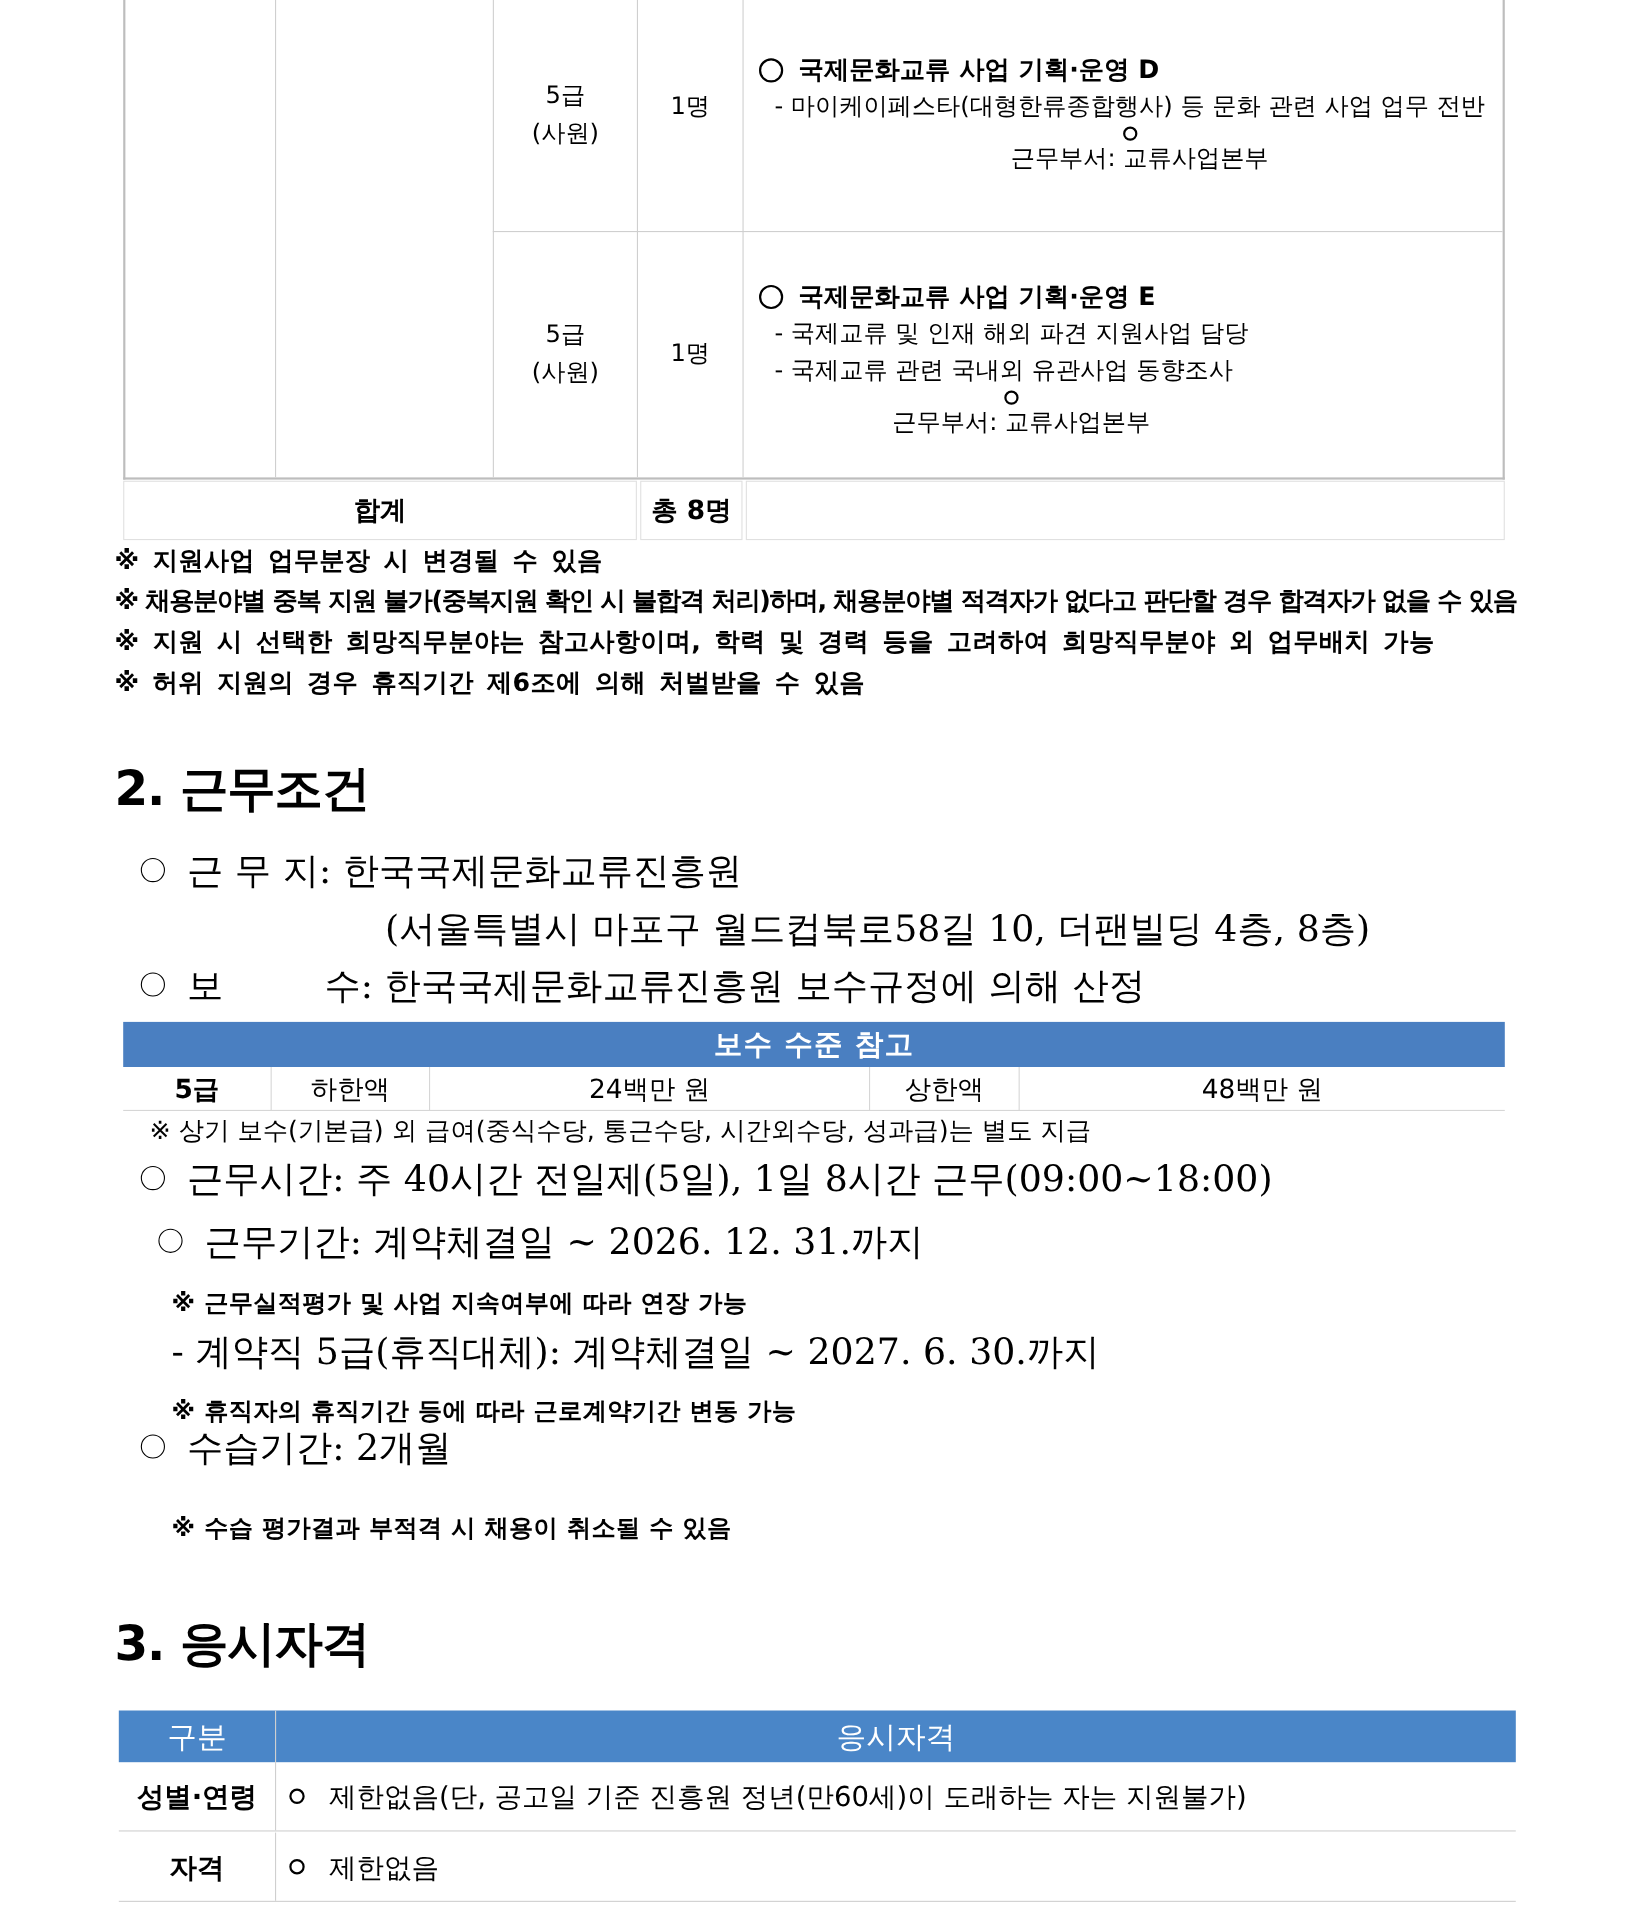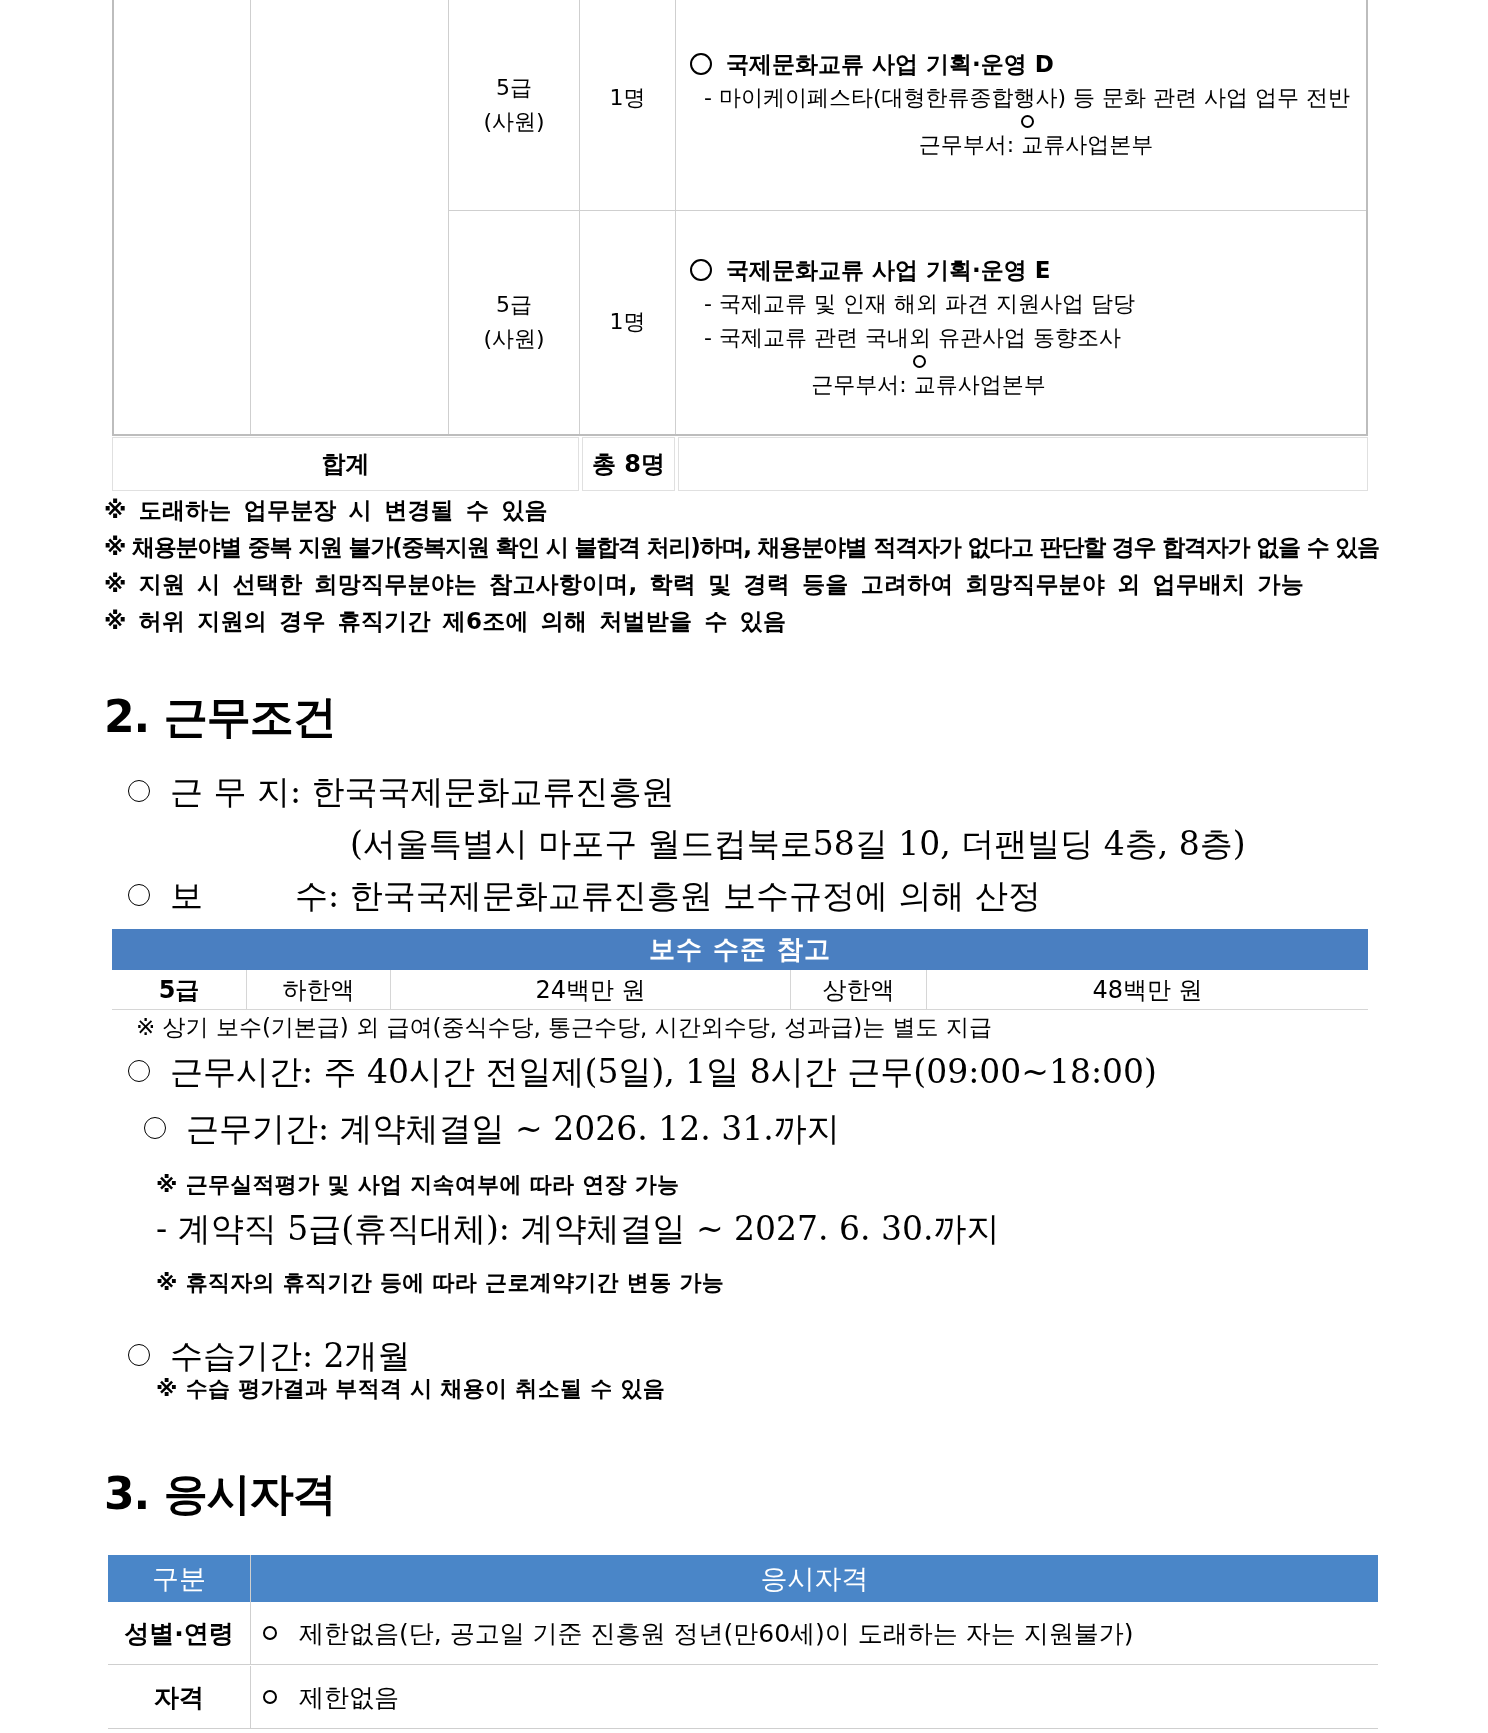--- a/index.html
+++ b/index.html
@@ -112,21 +112,21 @@
   </div>
 </div>
 
 <div class="total-row">
   <div class="total-box" style="left:0; width:467px;">합계</div>
   <div class="total-box" style="left:470px; width:93px;">총 8명</div>
   <div class="total-box" style="left:566px; width:690px;"></div>
 </div>
 
 <div class="notes">
-  <div class="note wide">※ 도래하는 업무분장 시 변경될 수 있음</div>
+  <div class="note wide">※ 지원사업 업무분장 시 변경될 수 있음</div>
   <div class="note tight">※ 채용분야별 중복 지원 불가(중복지원 확인 시 불합격 처리)하며, 채용분야별 적격자가 없다고 판단할 경우 합격자가 없을 수 있음</div>
   <div class="note wide">※ 지원 시 선택한 희망직무분야는 참고사항이며, 학력 및 경력 등을 고려하여 희망직무분야 외 업무배치 가능</div>
   <div class="note wide">※ 허위 지원의 경우 휴직기간 제6조에 의해 처벌받을 수 있음</div>
 </div>
 
 <div class="section-heading" style="top:688px;">2. 근무조건</div>
 
 <div class="abs serif" style="left:128px; top:770px;">
   <span class="bullet-circle"></span><span>근 무 지:</span>&nbsp;<span>한국국제문화교류진흥원</span>
 </div>
@@ -148,21 +148,21 @@
 
 <div class="abs serif" style="left:128px; top:1050px;">
   <span class="bullet-circle"></span><span>근무시간: 주 40시간 전일제(5일), 1일 8시간 근무(09:00~18:00)</span>
 </div>
 <div class="abs serif" style="left:144px; top:1107px;">
   <span class="bullet-circle"></span><span>근무기간: 계약체결일 ~ 2026. 12. 31.까지</span>
 </div>
 <div class="abs bold-note" style="left:156px; top:1170px;">※ 근무실적평가 및 사업 지속여부에 따라 연장 가능</div>
 <div class="abs serif" style="left:156px; top:1207px;">- 계약직 5급(휴직대체): 계약체결일 ~ 2027. 6. 30.까지</div>
 <div class="abs bold-note" style="left:156px; top:1268px;">※ 휴직자의 휴직기간 등에 따라 근로계약기간 변동 가능</div>
-<div class="abs serif" style="left:128px; top:1334px;text-align:center;">
+<div class="abs serif" style="left:128px; top:1294px;text-align:center;">
   <span class="bullet-circle"></span><span>수습기간: 2개월</span>
 </div>
 <div class="abs bold-note" style="left:156px; top:1374px;">※ 수습 평가결과 부적격 시 채용이 취소될 수 있음</div>
 
 <div class="section-heading" style="top:1465px;">3. 응시자격</div>
 
 <div class="q-table">
   <div class="q-head" style="left:0; width:143px; border-right:1px solid #cfcfcf;">구분</div>
   <div class="q-head" style="left:143px; width:1127px;">응시자격</div>
 

